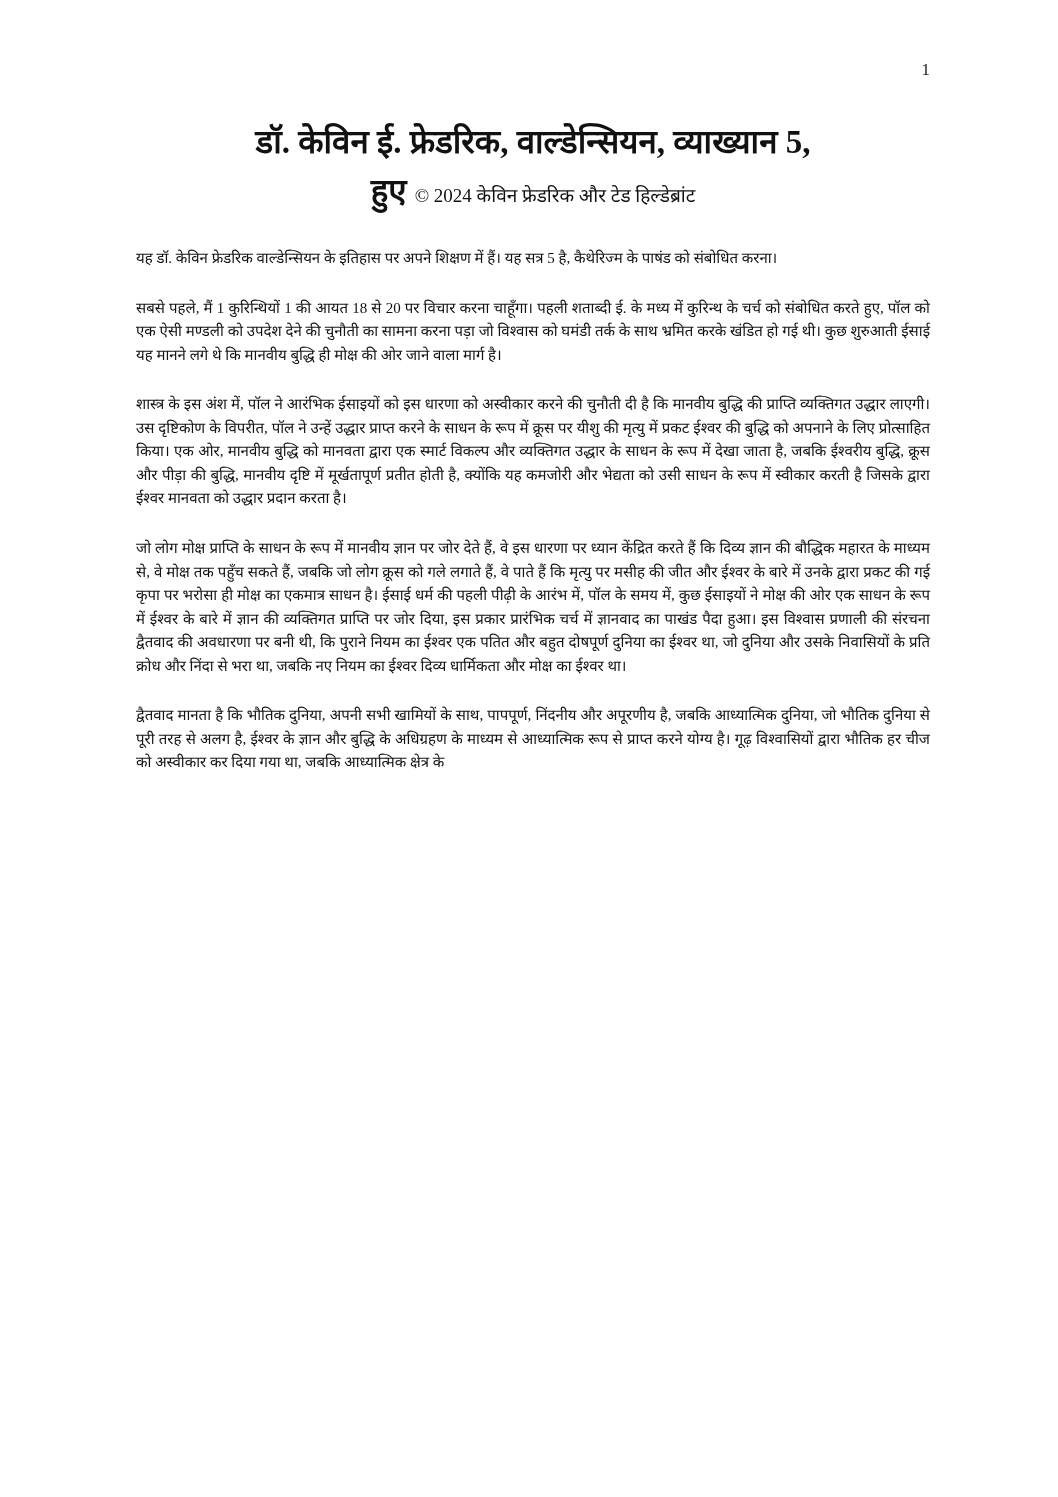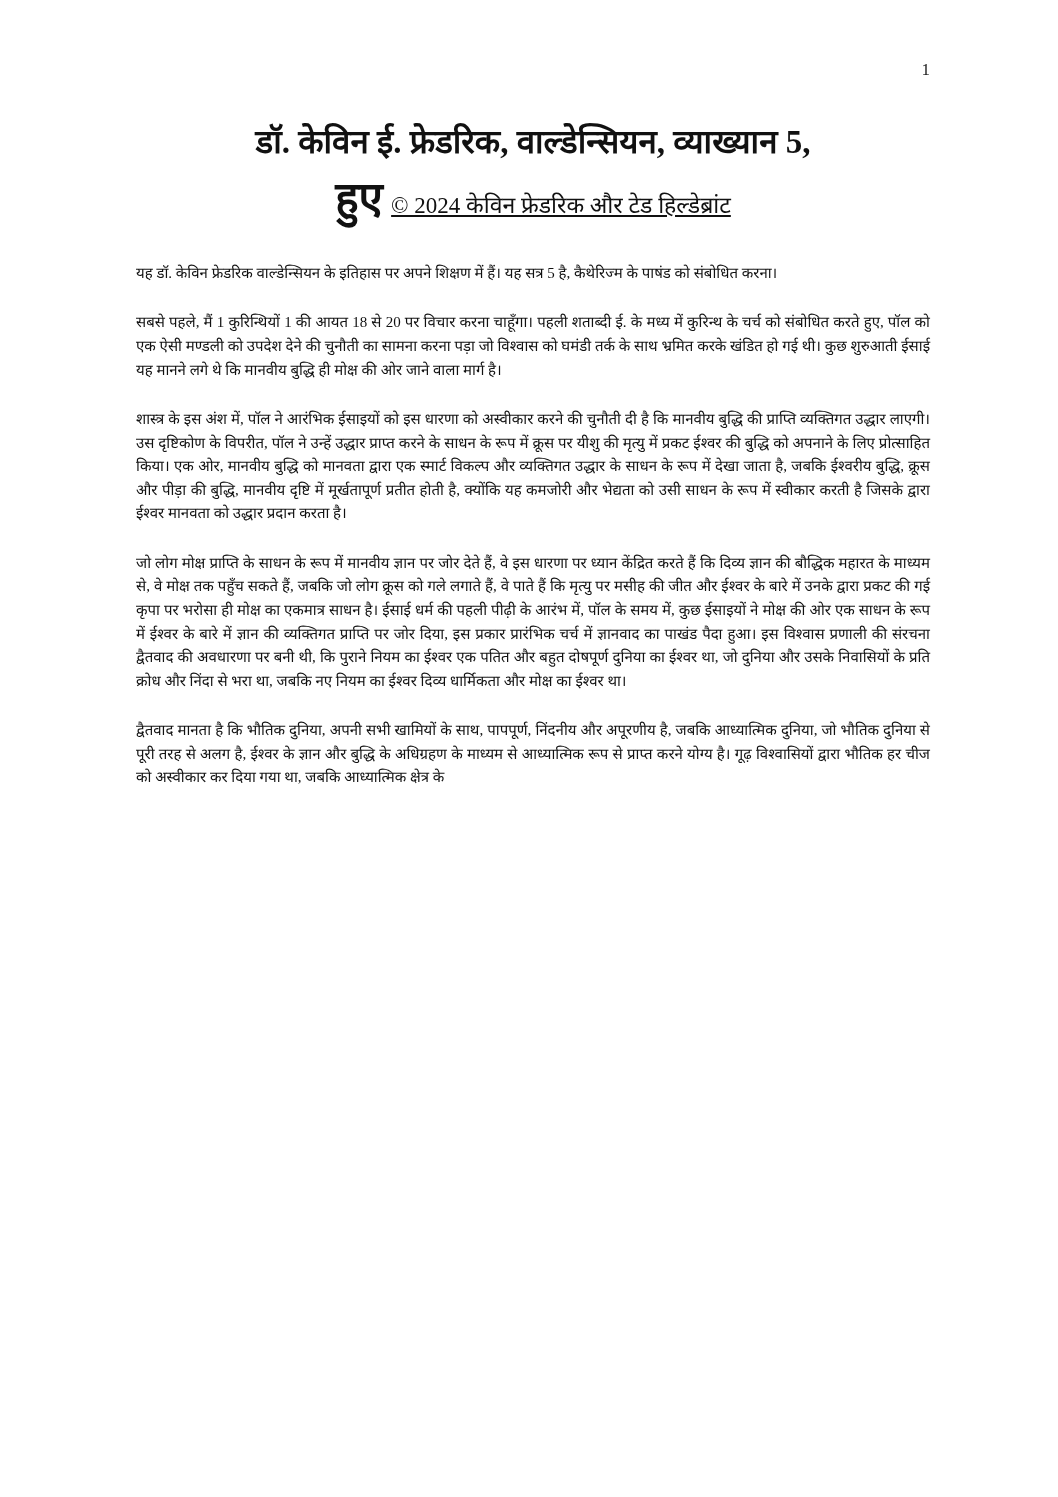--- a/index.html
+++ b/index.html
@@ -41,26 +41,25 @@
     line-height: 1.35;
     margin: 0;
   }
   .title-last-line {
     margin: 4px 0 0 0;
     font-size: 33px;
     line-height: 1.35;
   }
   .title-big {
     font-weight: bold;
-    font-size: 44px;
+    font-size: 33px;
   }
   .title-copyright {
     font-weight: normal;
-    font-size: 23px;
-    text-decoration: underline;
+    font-size: 19px;
   }
   .body-text p {
     font-size: 15px;
     line-height: 1.57;
     text-align: justify;
     margin: 0 0 26px 0;
   }
 </style>
 </head>
 <body>

